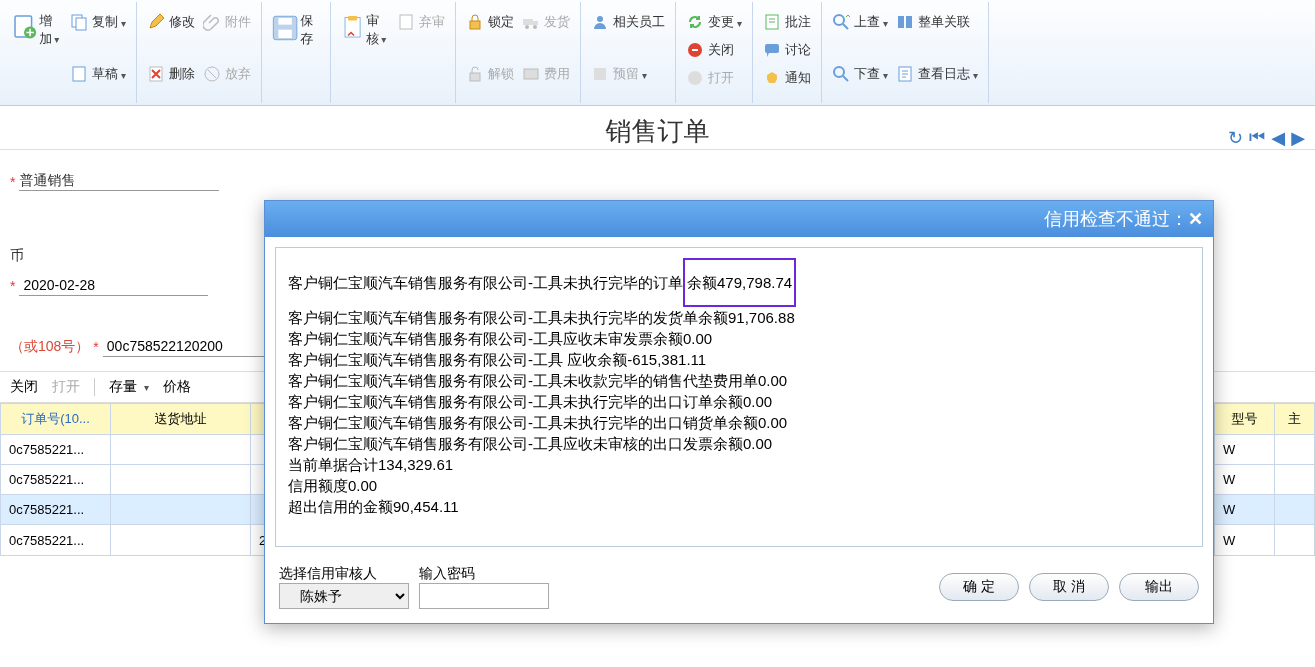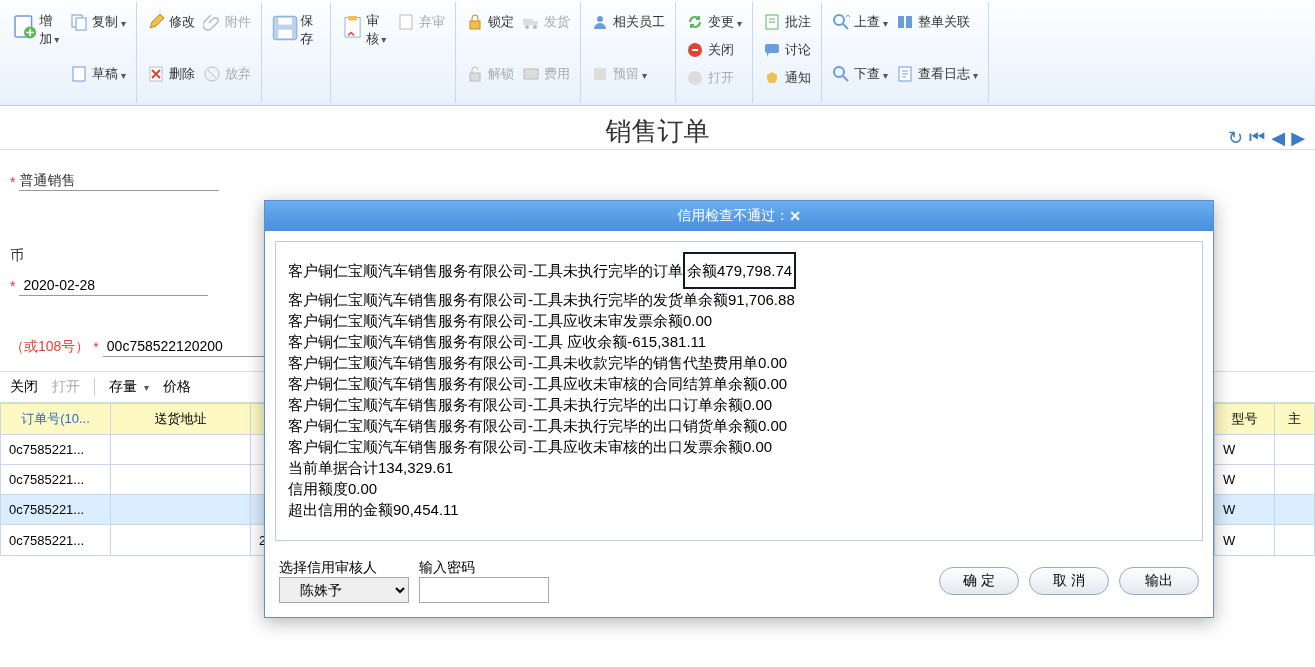--- a/index.html
+++ b/index.html
@@ -87,38 +87,38 @@
   left:264px; top:200px;
   width:950px;
   background:#fff;
   border:1px solid #5a8fd6;
   box-shadow:0 4px 18px rgba(0,0,0,.3);
 }
 .dlg-title {
   background:linear-gradient(#6aaef0,#4a8ede);
   color:#fff;
   padding:6px 10px;
-  font-size:14px;
+  font-size:18px;
   display:flex;
-  justify-content:center;
+  justify-content:flex-end;
   align-items:center;
 }
 .dlg-close{cursor:pointer;font-weight:bold;}
 .dlg-body{
   border:1px solid #bcd;
   margin:10px;
   padding:10px 12px;
   height:300px;
   overflow:auto;
   font-size:15px;
   line-height:1.4;
 }
 .highlight-box{
-  border:2px solid #0f172a;
-  padding:6px 2px;
+  border:2px solid #6d28d9;
+  padding:12px 2px;
   display:inline-block;
 }
 .dlg-foot{
   display:flex;
   align-items:center;
   padding:8px 14px 14px 14px;
   gap:10px;
 }
 .dlg-foot .lbl{font-size:14px;}
 .dlg-foot select, .dlg-foot input[type=password]{
@@ -533,21 +533,20 @@
     <span class="dlg-close">✕</span>
   </div>
   <div class="dlg-body">
     <div>
       <span>客户铜仁宝顺汽车销售服务有限公司-工具未执行完毕的订单</span><span class="highlight-box">余额479,798.74</span>
     </div>
     <div>客户铜仁宝顺汽车销售服务有限公司-工具未执行完毕的发货单余额91,706.88</div>
     <div>客户铜仁宝顺汽车销售服务有限公司-工具应收未审发票余额0.00</div>
     <div>客户铜仁宝顺汽车销售服务有限公司-工具 应收余额-615,381.11</div>
     <div>客户铜仁宝顺汽车销售服务有限公司-工具未收款完毕的销售代垫费用单0.00</div>
-    <div>客户铜仁宝顺汽车销售服务有限公司-工具应收未审核的合同结算单余额0.00</div>
     <div>客户铜仁宝顺汽车销售服务有限公司-工具未执行完毕的出口订单余额0.00</div>
     <div>客户铜仁宝顺汽车销售服务有限公司-工具未执行完毕的出口销货单余额0.00</div>
     <div>客户铜仁宝顺汽车销售服务有限公司-工具应收未审核的出口发票余额0.00</div>
     <div>当前单据合计134,329.61</div>
     <div>信用额度0.00</div>
     <div>超出信用的金额90,454.11</div>
   </div>
   <div class="dlg-foot">
     <div>
       <div class="lbl">选择信用审核人</div>

